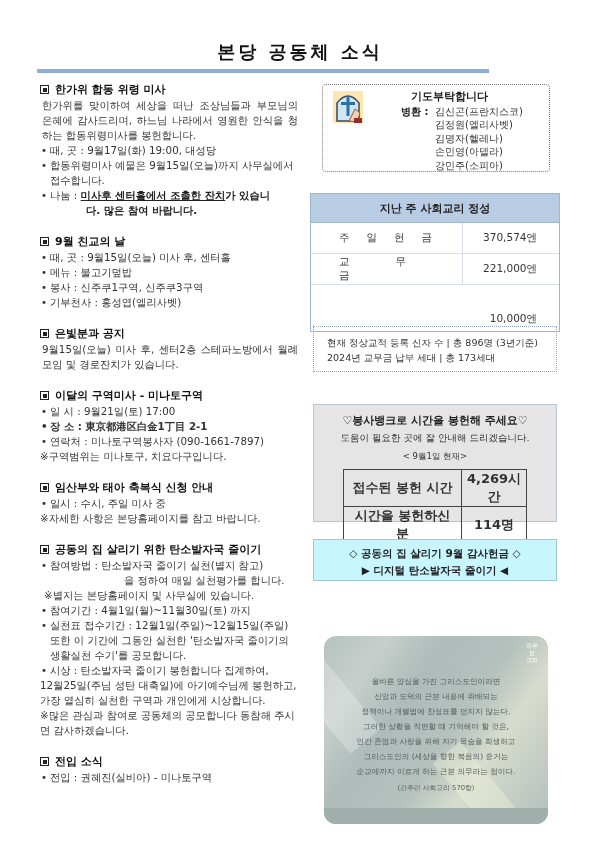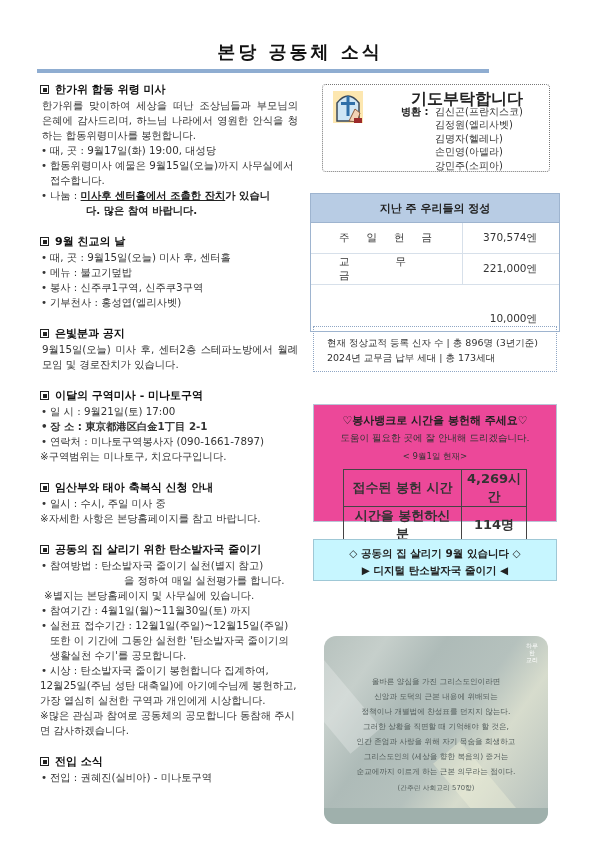--- a/index.html
+++ b/index.html
@@ -34,21 +34,21 @@
   .underline { text-decoration: underline; }
 
   
   .prayer-box {
     position: absolute; top: 84px; left: 322px; width: 228px; height: 88px;
     border: 1px dotted #777; border-radius: 4px;
   }
   .prayer-icon {
     position: absolute; left: 10px; top: 6px; width: 30px; height: 32px; background: #fde7b0;
   }
-  .prayer-title { position: absolute; left: 88px; top: 4px; font-weight: bold; font-size: 16px; color: #222; }
+  .prayer-title { position: absolute; left: 88px; top: 4px; font-weight: bold; font-size: 11px; color: #222; }
   .prayer-label { position: absolute; left: 78px; top: 20px; font-weight: bold; font-size: 10px; }
   .prayer-names { position: absolute; left: 112px; top: 20px; font-size: 10px; line-height: 13.4px; color: #333; }
 
   .offering {
     position: absolute; top: 193px; left: 310px; width: 250px; border: 1px solid #9eb4cf; border-collapse: collapse;
     font-size: 10.5px; color: #333;
   }
   .offering .o-head { background: #b8cce4; text-align: center; font-weight: bold; height: 29px; line-height: 29px; font-size: 11px; color: #222; border-bottom: 1px solid #9eb4cf; }
   .offering .o-row { display: flex; border-bottom: 1px solid #d7e0ea; height: 31px; }
   .offering .o-row:last-child { border-bottom: none; height: 46px; }
@@ -59,21 +59,21 @@
   .o-label.multi .l2 { padding-left: 10px; letter-spacing: 1px; }
   .offering .o-val.bottom { align-items: flex-end; padding-bottom: 5px; }
 
   .stats-box {
     position: absolute; top: 326px; left: 313px; width: 244px; height: 46px;
     border: 1px dotted #8fa6c4; font-size: 9.5px; line-height: 15px; padding: 8px 0 0 13px; color: #333;
   }
 
   .volunteer-box {
     position: absolute; top: 404px; left: 313px; width: 244px; height: 118px;
-    background: #ec4899; border: 1px solid #b9c4d6; text-align: center; color: #333;
+    background: #e5e5e5; border: 1px solid #b9c4d6; text-align: center; color: #333;
   }
   .v-title { font-weight: bold; font-size: 11px; margin-top: 8px; color: #222; }
   .v-sub { font-size: 9.5px; margin-top: 4px; }
   .v-date { font-size: 8.5px; margin-top: 6px; }
   .v-table { margin: 6px auto 0; width: 184px; border-collapse: collapse; font-size: 13px; font-weight: bold; }
   .v-table td { border: 1px solid #444; height: 14px; padding: 0 4px; }
   .v-table td.lbl { width: 118px; }
   .v-note { font-size: 8.5px; margin-top: 3px; }
 
   .practice-box {
@@ -198,21 +198,21 @@
   <div class="prayer-names">
     <div>김신곤(프란치스코)</div>
     <div>김정원(엘리사벳)</div>
     <div>김명자(헬레나)</div>
     <div>손민영(아델라)</div>
     <div>강민주(소피아)</div>
   </div>
 </div>
 
 <div class="offering">
-  <div class="o-head">지난 주 우리들의 정성</div>
+  <div class="o-head">지난 주 사회교리 정성</div>
   <div class="o-row">
     <div class="o-label">주일헌금</div>
     <div class="o-val">370,574엔</div>
   </div>
   <div class="o-row">
     <div class="o-label" style="letter-spacing:46px">교무금</div>
     <div class="o-val">221,000엔</div>
   </div>
   <div class="o-row">
     <div class="o-val bottom">10,000엔</div>
@@ -237,21 +237,21 @@
     <tr>
       <td class="lbl">시간을 봉헌하신 분</td>
       <td>114명</td>
     </tr>
   </tbody>
     </table>
   <div class="v-note">※ 접수 및 문의 : 매 주일미사 후 대성당입구</div>
 </div>
 
 <div class="practice-box">
-  <div class="p1">◇ 공동의 집 살리기 9월 있습니다 ◇</div>
+  <div class="p1">◇ 공동의 집 살리기 9월 감사헌금 ◇</div>
   <div class="p2">▶ 디지털 탄소발자국 줄이기 ◀</div>
 </div>
 
 <div class="quote-card">
   <div class="light1"></div>
   <div class="light2"></div>
   <div class="band"></div>
   <div class="quote-logo" style="width:12px;">하루 한 교리</div>
   <div class="quote-text">
     <div>올바른 양심을 가진 그리스도인이라면</div>

